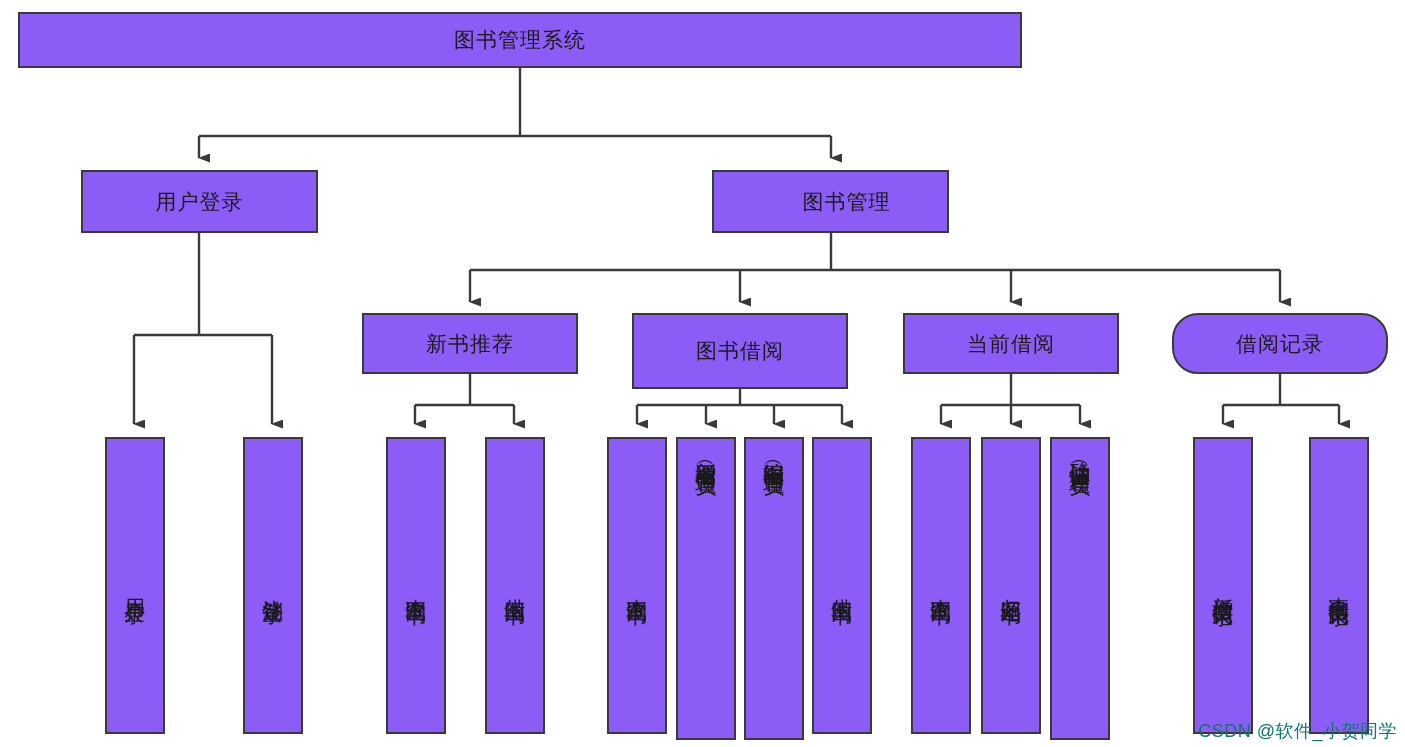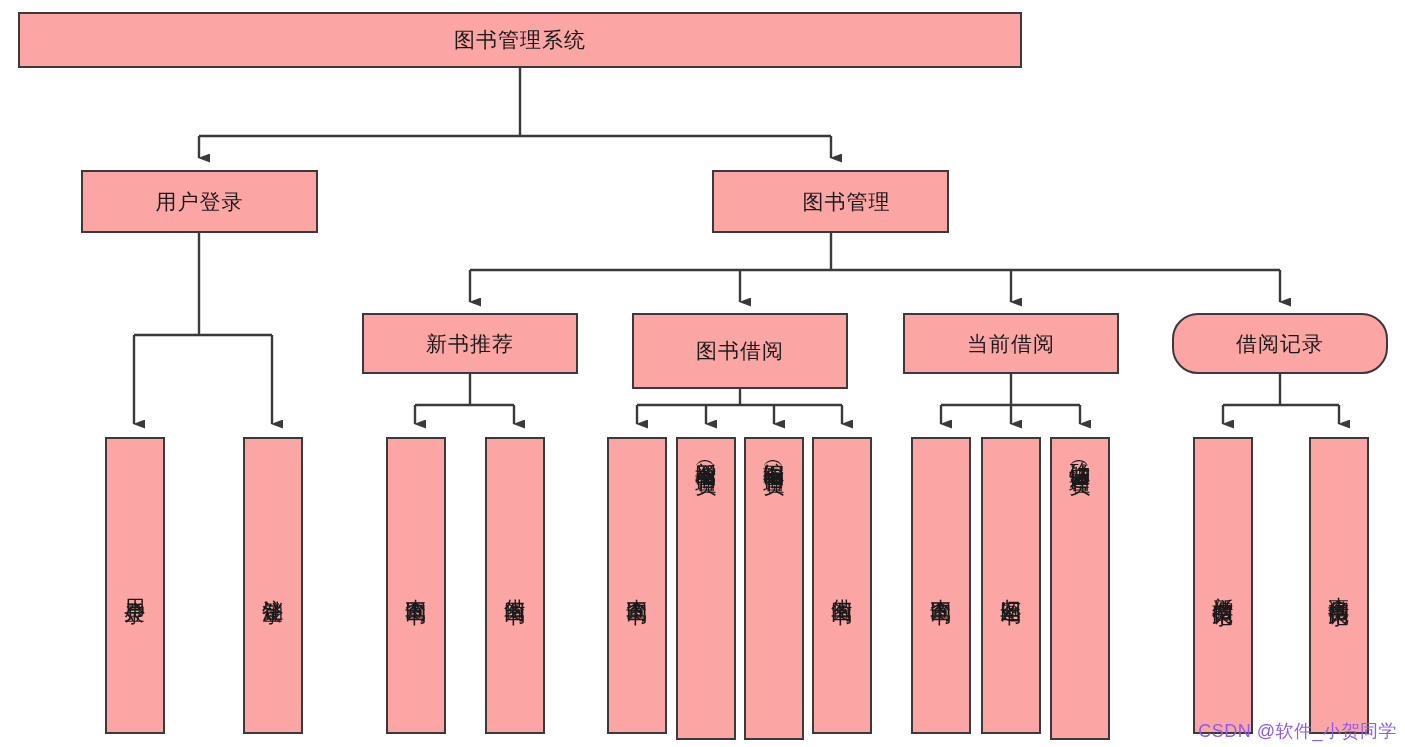--- a/index.html
+++ b/index.html
@@ -21,21 +21,21 @@
     position: absolute;
     left: 0;
     top: 0;
     width: 1405px;
     height: 747px;
     pointer-events: none;
   }
   .node {
     position: absolute;
     box-sizing: border-box;
-    background: #fca5a5;
+    background: #8b5cf6;
     border: 2px solid #3a3a3a;
     display: flex;
     align-items: center;
     justify-content: center;
     color: #1a1a1a;
     z-index: 2;
   }
   .node.h {
     font-size: 21px;
     letter-spacing: 1px;
@@ -57,21 +57,21 @@
     margin-top: 0;
   }
   .node.v.center {
     align-items: center;
   }
   .watermark {
     position: absolute;
     right: 8px;
     bottom: 4px;
     font-size: 18px;
-    color: #8b5cf6;
+    color: #0f766e;
     letter-spacing: 0.5px;
     z-index: 5;
     white-space: nowrap;
   }
 </style>
 </head>
 <body>
 
 <div id="stage">
 

